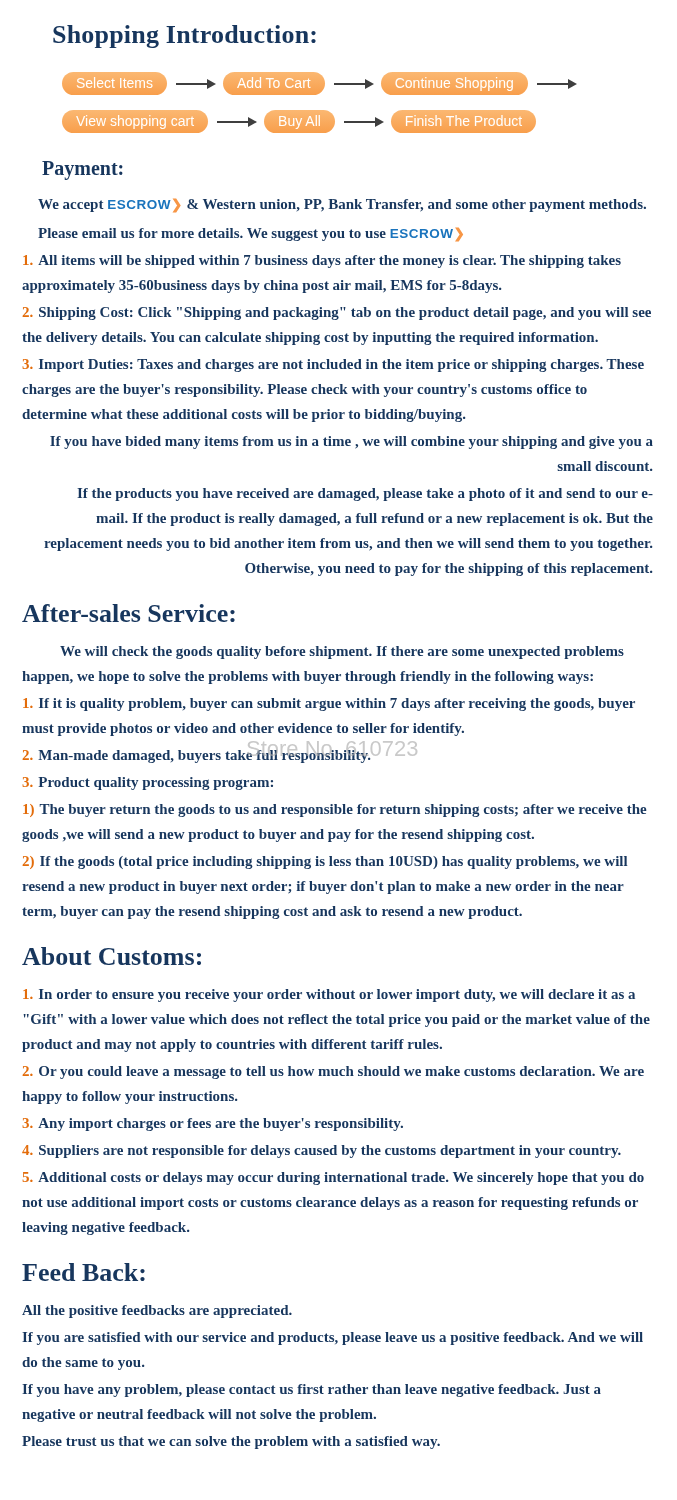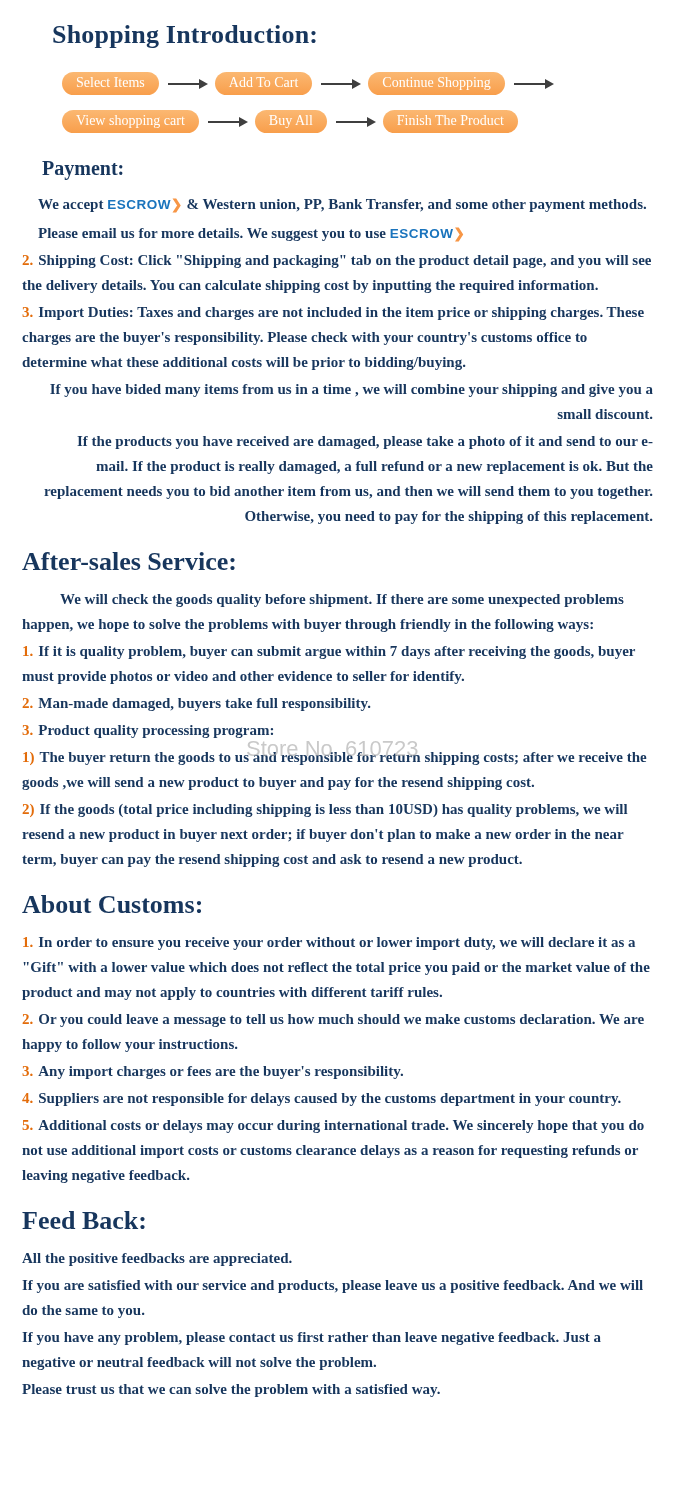--- a/index.html
+++ b/index.html
@@ -12,21 +12,21 @@
   .page{padding:20px 20px 0 22px;}
 
   h1.title{font-size:26px;margin:0 0 0 30px;letter-spacing:0.2px;}
 
   
   .flow{margin:22px 0 0 40px;}
   .flow-row{display:flex;align-items:center;margin-bottom:15px;}
   .btn{
     display:inline-block;white-space:nowrap;
     background:linear-gradient(180deg,#fbb872 0%,#f89e4b 100%);
-    color:#ffffff;font-family:Liberation Serif, serif;font-weight:400;
+    color:#ffffff;font-family:Liberation Sans, sans-serif;font-weight:400;
     font-size:14px;padding:3px 14px 4px 14px;border-radius:12px;
   }
   .arrow{
     display:inline-block;position:relative;
     width:38px;height:2px;background:#3f3f3f;margin:0 9px;
   }
   .arrow::after{
     content:'';position:absolute;right:-2px;top:-4px;
     border-left:9px solid #3f3f3f;
     border-top:5px solid transparent;border-bottom:5px solid transparent;
@@ -79,20 +79,21 @@
   </div>
 
   <h2 class="pay-head">Payment:</h2>
   <p class="pay">
     <span>We accept</span>
     <span class="escrow"><span>ESCROW</span><span class="escrow-chev">❯</span></span>
     <span>&amp; Western union, PP, Bank Transfer, and some other payment methods. Please email us for more details. We suggest you to use</span>
     <span class="escrow"><span>ESCROW</span><span class="escrow-chev">❯</span></span>
   </p>
 
+  <p class="body"><span class="num">1.</span><span>All items will be shipped within 7 business days after the money is clear. The shipping takes approximately 35-60business days by china post air mail, EMS for 5-8days.</span></p>
   <p class="body"><span class="num">2.</span><span>Shipping Cost: Click "Shipping and packaging" tab on the product detail page, and you will see the delivery details. You can calculate shipping cost by inputting the required information.</span></p>
   <p class="body"><span class="num">3.</span><span>Import Duties: Taxes and charges are not included in the item price or shipping charges. These charges are the buyer's responsibility. Please check with your country's customs office to determine what these additional costs will be prior to bidding/buying.</span></p>
   <p class="body indent">If you have bided many items from us in a time , we will combine your shipping and give you a small discount.</p>
   <p class="body indent">If the products you have received are damaged, please take a photo of it and send to our e-mail. If the product is really damaged, a full refund or a new replacement is ok. But the replacement needs you to bid another item from us, and then we will send them to you together. Otherwise, you need to pay for the shipping of this replacement.</p>
 
   <h2 class="section-head">After-sales Service:</h2>
   <p class="body intro">We will check the goods quality before shipment. If there are some unexpected problems happen, we hope to solve the problems with buyer through friendly in the following ways:</p>
   <p class="body"><span class="num">1.</span><span>If it is quality problem, buyer can submit argue within 7 days after receiving the goods, buyer must provide photos or video and other evidence to seller for identify.</span></p>
   <p class="body"><span class="num">2.</span><span>Man-made damaged, buyers take full responsibility.</span></p>
   <p class="body"><span class="num">3.</span><span>Product quality processing program:</span></p>

